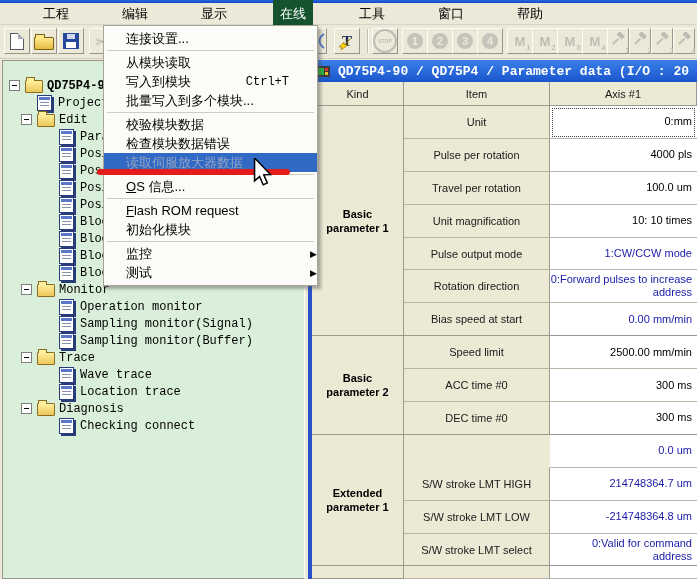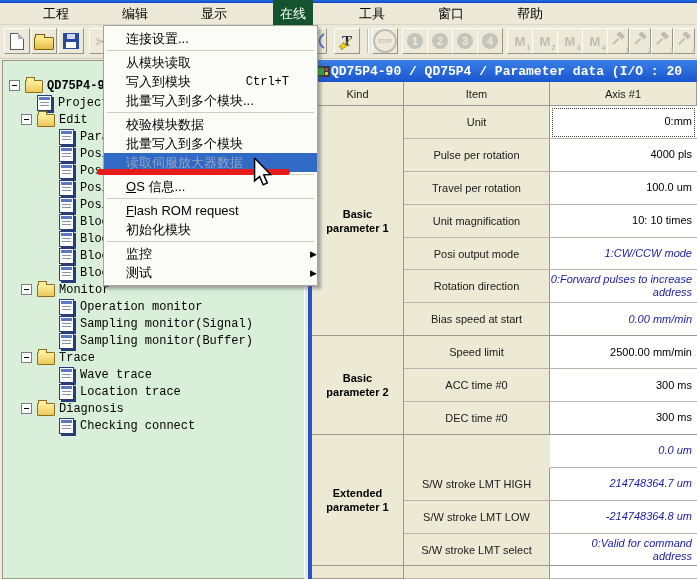--- a/index.html
+++ b/index.html
@@ -68,39 +68,39 @@
   .i-doc::before{content:"";position:absolute;left:1px;top:1px;right:1px;height:3px;background:#5a77c8;}
   .i-doc::after{content:"";position:absolute;left:2px;top:6px;right:2px;height:5px;
     background:repeating-linear-gradient(180deg,#8892a8 0 1px,#fff 1px 3px);}
   .ind1{padding-left:18px;}
   .ind2{padding-left:56px;}
   .ind0{padding-left:6px;}
   
   .child{position:absolute;left:308px;top:60px;width:389px;height:519px;
     border-left:4px solid #2a52cc;background:#ece9d5;box-sizing:border-box;}
   .ctitle{height:22px;background:linear-gradient(180deg,#3a80e8,#1a55cd);
-    display:flex;align-items:center;gap:1px;padding-left:3px;
+    display:flex;align-items:center;gap:8px;padding-left:3px;
     color:#fff;font-family:"Liberation Mono","DejaVu Sans Mono",monospace;
     font-weight:bold;font-size:13px;white-space:nowrap;overflow:hidden;}
   .ptable{position:absolute;left:0;top:22px;right:0;bottom:0;
     display:grid;grid-template-columns:92px 146px 1fr;
     grid-template-rows:24px repeat(14,32.9px) 1fr;
     font-size:11px;background:#ece9d5;overflow:hidden;}
   .hcell{grid-row:1;background:#ece9d5;border-right:1px solid #9b998e;border-bottom:1px solid #9b998e;
     display:flex;align-items:center;justify-content:center;color:#1a1a1a;}
   .kcell{grid-column:1;background:#ece9d5;border-right:1px solid #9b998e;border-bottom:1px solid #9b998e;
     display:flex;align-items:center;justify-content:center;text-align:center;
     font-weight:bold;padding:0 6px;line-height:14px;}
   .icell{grid-column:2;background:#ece9d5;border-right:1px solid #9b998e;border-bottom:1px solid #b9b6a8;
     display:flex;align-items:center;justify-content:center;text-align:center;color:#1a1a1a;}
   .vcell{grid-column:3;background:#fff;border-bottom:1px solid #b9b6a8;
     display:flex;align-items:center;justify-content:flex-end;text-align:right;
     padding-right:5px;line-height:13px;color:#000;}
   .gend{border-bottom:1px solid #9b998e;}
-  .v-blu{color:#1a1aaa;font-style:italic;}
+  .v-blu{color:#1a1aaa;}
   .sel{outline:1px dotted #444;outline-offset:-3px;}
   
   .ddmenu{position:absolute;left:103px;top:25px;width:215px;height:261px;
     background:#fbfbf8;border:1px solid #a8a49a;box-shadow:3px 3px 3px rgba(80,80,80,.45);
     padding-top:3px;box-sizing:border-box;font-size:13px;color:#000;z-index:50;}
   .dditem{height:19px;display:flex;align-items:center;padding-left:22px;padding-right:0;white-space:nowrap;}
   .dditem .short{margin-left:auto;padding-right:28px;font-family:"Liberation Mono",monospace;font-size:12px;}
   .dditem .arr{margin-left:auto;font-size:9px;}
   .dditem.hl{background:#316ac5;color:#93a3c2;}
   .ddsep{height:1px;background:#cfccc0;margin:2px 3px;}
@@ -318,21 +318,21 @@
     <div class="kcell" style="grid-row:12/16">Extended parameter 1</div>
 
     <div class="icell" style="grid-row:2">Unit</div>
     <div class="vcell sel" style="grid-row:2">0:mm</div>
     <div class="icell" style="grid-row:3">Pulse per rotation</div>
     <div class="vcell" style="grid-row:3">4000 pls</div>
     <div class="icell" style="grid-row:4">Travel per rotation</div>
     <div class="vcell" style="grid-row:4">100.0 um</div>
     <div class="icell" style="grid-row:5">Unit magnification</div>
     <div class="vcell" style="grid-row:5">10: 10 times</div>
-    <div class="icell" style="grid-row:6">Posi output mode</div>
+    <div class="icell" style="grid-row:6">Pulse output mode</div>
     <div class="vcell v-blu" style="grid-row:6">1:CW/CCW mode</div>
     <div class="icell" style="grid-row:7">Rotation direction</div>
     <div class="vcell v-blu" style="grid-row:7">0:Forward pulses to increase address</div>
     <div class="icell gend" style="grid-row:8">Bias speed at start</div>
     <div class="vcell gend v-blu" style="grid-row:8">0.00 mm/min</div>
 
     <div class="icell" style="grid-row:9">Speed limit</div>
     <div class="vcell" style="grid-row:9">2500.00 mm/min</div>
     <div class="icell" style="grid-row:10">ACC time #0</div>
     <div class="vcell" style="grid-row:10">300 ms</div>
@@ -366,21 +366,21 @@
       <span class="short">Ctrl+T</span>
     </div>
   <div class="dditem">
       <span>批量写入到多个模块...</span>
     </div>
   <div class="ddsep"></div>
   <div class="dditem">
       <span>校验模块数据</span>
     </div>
   <div class="dditem">
-      <span>批量写入到多个模块</span>
+      <span>检查模块数据错误</span>
     </div>
   <div class="dditem hl">
       <span>读取伺服放大器数据</span>
     </div>
   <div class="ddsep"></div>
   <div class="dditem">
       <span><span class="mn">O</span><span>S 信息...</span></span>
     </div>
   <div class="ddsep"></div>
   <div class="dditem">

